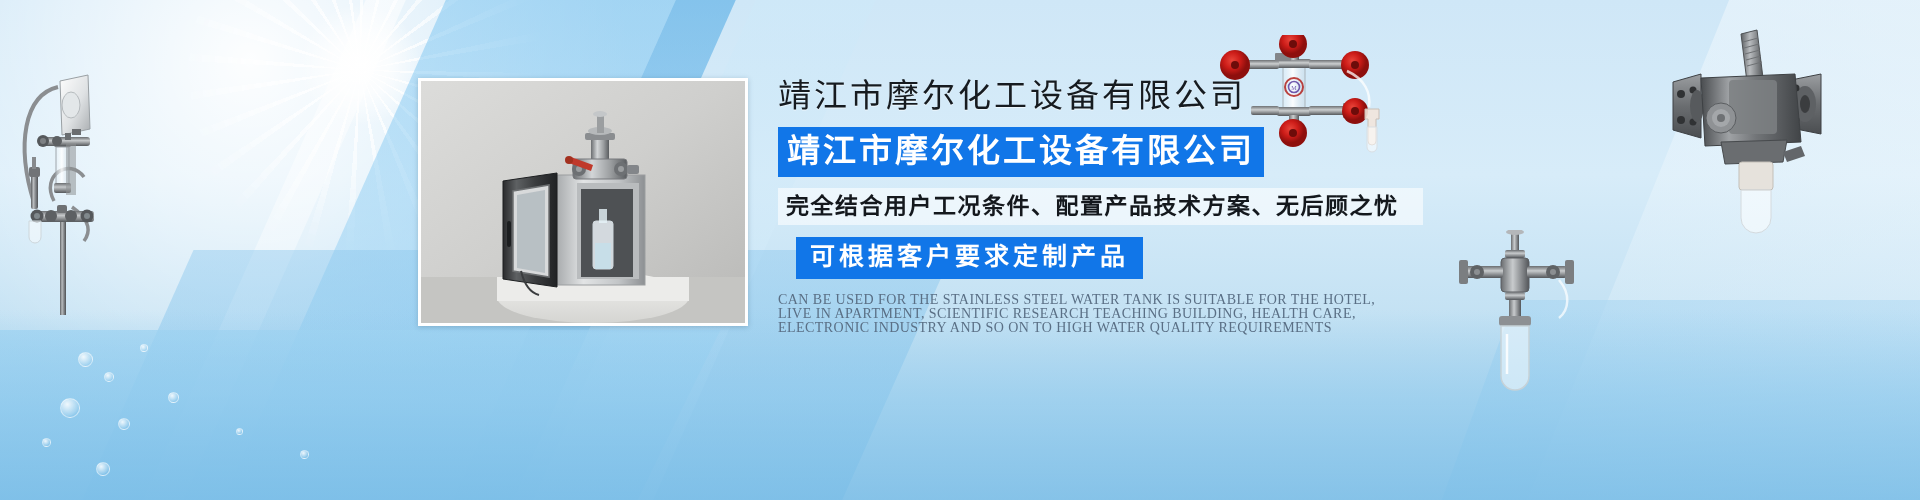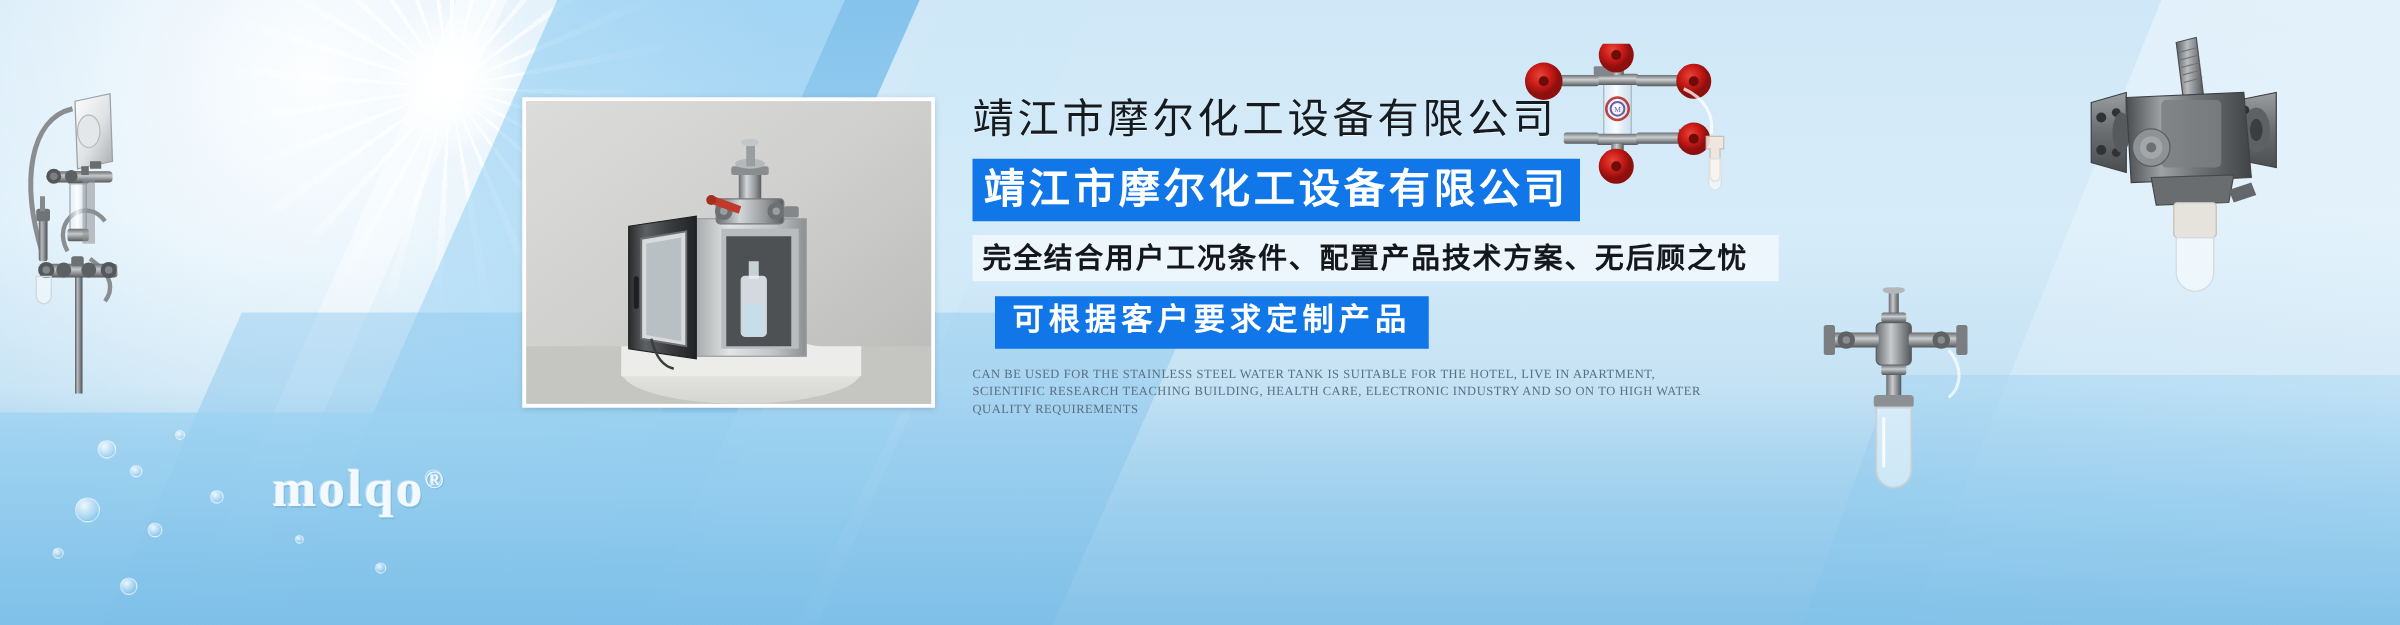--- a/index.html
+++ b/index.html
@@ -100,21 +100,21 @@
   }
   .custom-tag{
     display:inline-block;margin-top:12px;margin-left:18px;
     background:#1176e8;color:#ffffff;
     font-weight:bold;font-size:25px;letter-spacing:4px;
     line-height:34px;padding:3px 14px 5px 14px;white-space:nowrap;font-family:Liberation Serif, serif;
   }
   .eng-copy{
     margin-top:14px;width:600px;
     font-family:"Liberation Serif","DejaVu Serif",serif;
-    font-size:10px;letter-spacing:.45px;line-height:14px;
+    font-size:14px;letter-spacing:.45px;line-height:14px;
     color:#5a6f85;text-transform:uppercase;
   }
   
   .watermark{
     position:absolute;left:218px;top:368px;
     font-family:"Liberation Serif","DejaVu Serif",serif;
     font-weight:bold;font-size:42px;letter-spacing:2px;
     color:rgba(255,255,255,.88);
     text-shadow:1px 1px 0 rgba(120,180,220,.65),-1px -1px 0 rgba(255,255,255,.5);
   }
@@ -458,17 +458,14 @@
 
     <div><span class="headline">靖江市摩尔化工设备有限公司</span></div>
 
     <div><span class="subline">完全结合用户工况条件、配置产品技术方案、无后顾之忧</span></div>
 
     <div><span class="custom-tag">可根据客户要求定制产品</span></div>
 
     <div class="eng-copy">CAN BE USED FOR THE STAINLESS STEEL WATER TANK IS SUITABLE FOR THE HOTEL, LIVE IN APARTMENT, SCIENTIFIC RESEARCH TEACHING BUILDING, HEALTH CARE, ELECTRONIC INDUSTRY AND SO ON TO HIGH WATER QUALITY REQUIREMENTS</div>
   </div>
 
-  <div class="watermark">
-    <span>molqo</span><sup>®</sup>
-  </div>
 
 </div>
 
 </body></html>

